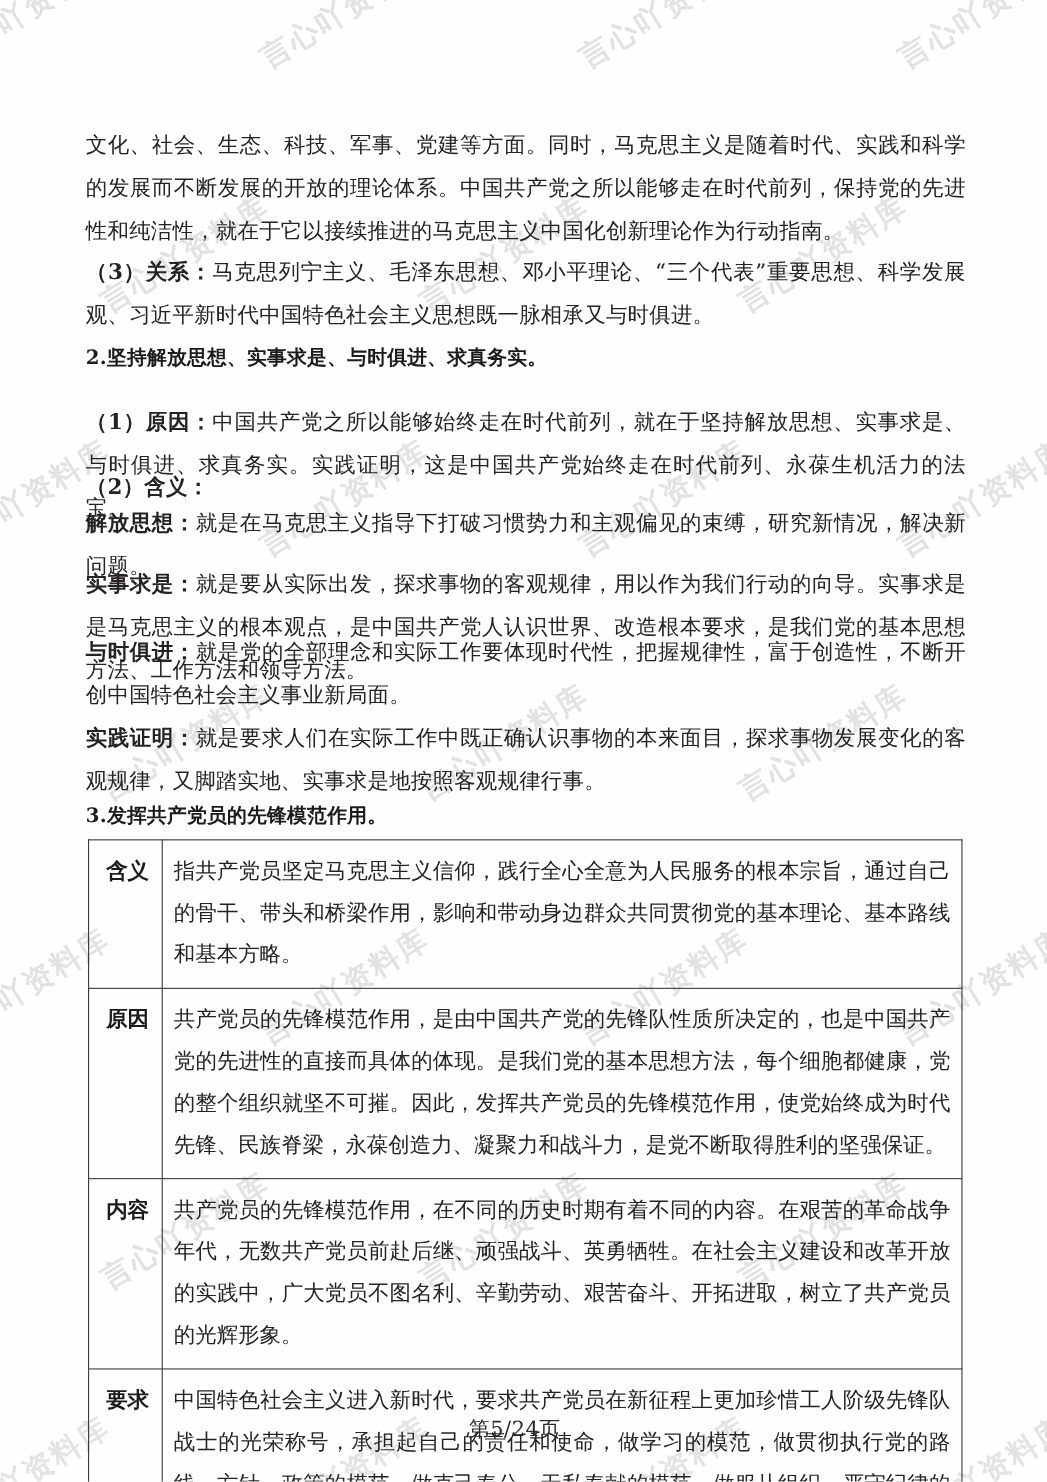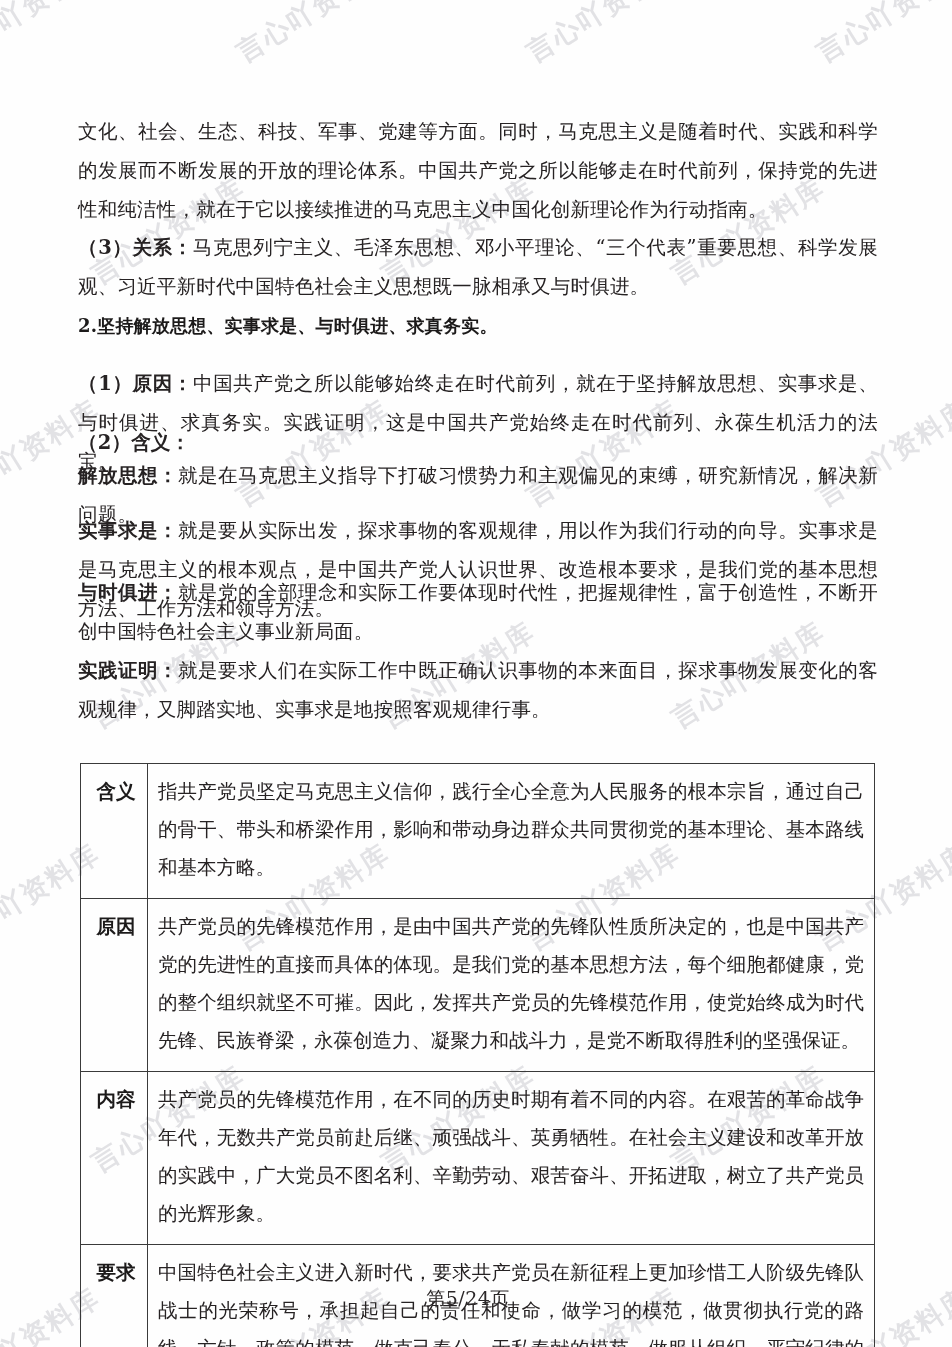--- a/index.html
+++ b/index.html
@@ -189,20 +189,23 @@
     </div>
 
     <div class="body-block" style="top:573px;">
       <p class="para"><span class="bold-lead">与时俱进：</span><span>就是党的全部理念和实际工作要体现时代性，把握规律性，富于创造性，不断开创中国特色社会主义事业新局面。</span></p>
     </div>
 
     <div class="body-block" style="top:651px;">
       <p class="para"><span class="bold-lead">实践证明：</span><span>就是要求人们在实际工作中既正确认识事物的本来面目，探求事物发展变化的客观规律，又脚踏实地、实事求是地按照客观规律行事。</span></p>
     </div>
 
+    <div class="body-block" style="top:722px;">
+      <p class="heading">3.发挥共产党员的先锋模范作用。</p>
+    </div>
 
     <div class="tbl-wrap">
       <table class="doc-table">
         <tbody>
           <tr>
             <td class="label">含义</td>
             <td class="cell">指共产党员坚定马克思主义信仰，践行全心全意为人民服务的根本宗旨，通过自己的骨干、带头和桥梁作用，影响和带动身边群众共同贯彻党的基本理论、基本路线和基本方略。</td>
           </tr>
           <tr>
             <td class="label">原因</td>

